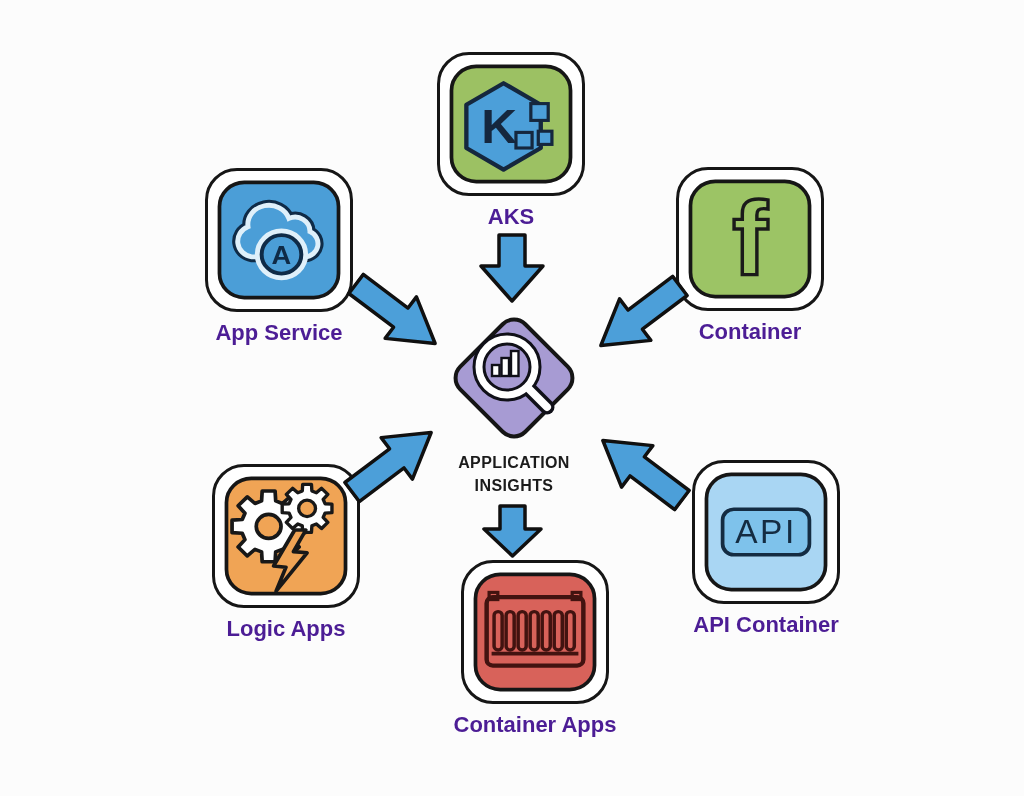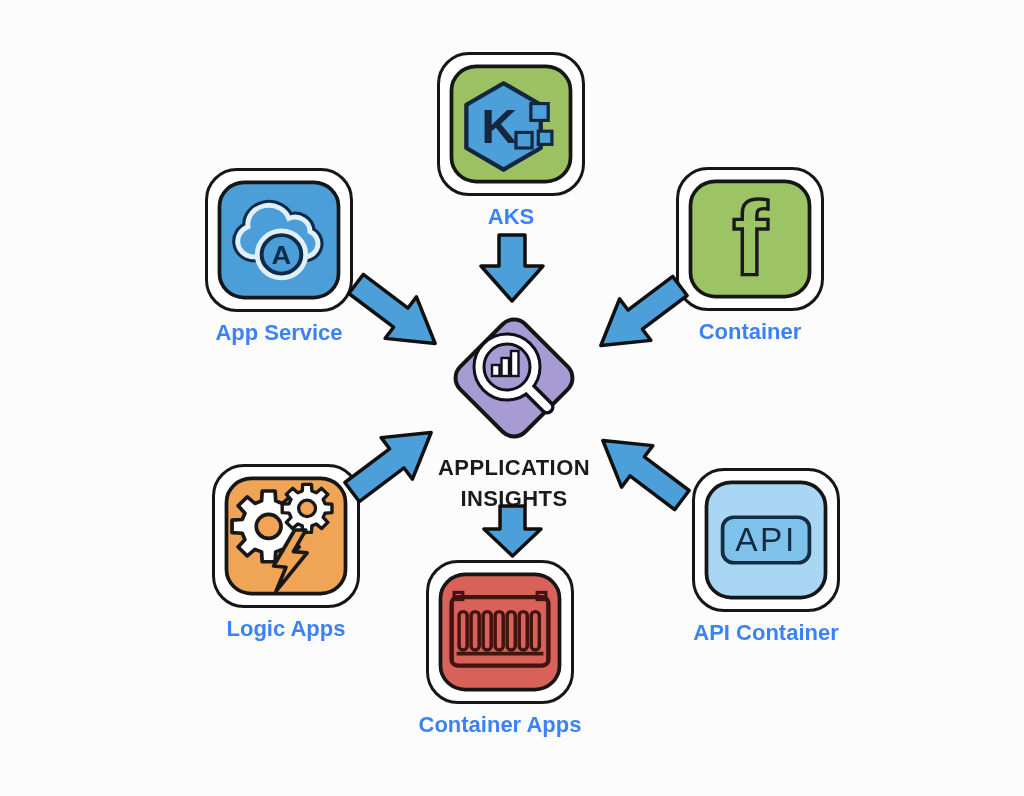--- a/index.html
+++ b/index.html
@@ -7,28 +7,28 @@
     position:relative;width:1024px;height:796px;background:#FCFCFC;
     font-family:"Liberation Sans",sans-serif;overflow:hidden;
   }
   .node{position:absolute;width:240px;display:flex;flex-direction:column;align-items:center;}
   .card{
     width:148px;height:144px;background:#ffffff;border:3.5px solid #161616;
     border-radius:32px;box-sizing:border-box;padding:9px;
   }
   .card svg{width:100%;height:100%;display:block;}
   .node-label{
-    margin-top:8px;font-size:22px;font-weight:700;color:#3b82f6;
+    margin-top:8px;font-size:22px;font-weight:700;color:#4c1d95;
     text-align:center;white-space:nowrap;line-height:1.2;
   }
   .arrow{position:absolute;}
   .center-icon{position:absolute;left:429px;top:293px;width:170px;height:170px;}
   .center-label{
     position:absolute;left:374px;top:452px;width:280px;text-align:center;
-    font-size:22px;font-weight:700;color:#1B1B1B;letter-spacing:0.4px;line-height:1.42;
+    font-size:16px;font-weight:700;color:#1B1B1B;letter-spacing:0.4px;line-height:1.42;
   }
   svg text{font-family:"Liberation Sans",sans-serif;}
 </style>
 </head>
 <body>
 
 <div class="canvas">
 
   <div class="node" style="left:391px;top:52px;">
     <div class="card">
@@ -81,21 +81,21 @@
         <g transform="translate(67,27) scale(0.68)">
           <polygon fill="#FFFFFF" stroke="#181818" stroke-width="4" stroke-linejoin="round" points="21.3,-5.7 29.5,-5.2 29.5,5.2 21.3,5.7 19.1,11 24.6,17.2 17.2,24.6 11,19.1 5.7,21.3 5.2,29.5 -5.2,29.5 -5.7,21.3 -11,19.1 -17.2,24.6 -24.6,17.2 -19.1,11 -21.3,5.7 -29.5,5.2 -29.5,-5.2 -21.3,-5.7 -19.1,-11 -24.6,-17.2 -17.2,-24.6 -11,-19.1 -5.7,-21.3 -5.2,-29.5 5.2,-29.5 5.7,-21.3 11,-19.1 17.2,-24.6 24.6,-17.2 19.1,-11"></polygon>
           <circle cx="0" cy="0" r="10" fill="currentColor" stroke="#181818" stroke-width="4"></circle>
         </g>
         <polygon points="57,45 40,75 50,76 42,96 67,64 56,63 66,45" fill="currentColor" stroke="#181818" stroke-width="3" stroke-linejoin="round"></polygon>
       </svg>
     </div>
     <div class="node-label">Logic Apps</div>
   </div>
 
-  <div class="node" style="left:380px;top:560px;">
+  <div class="node" style="left:415px;top:560px;">
     <div class="card">
       <svg viewBox="0 0 100 100" preserveAspectRatio="none">
         <rect x="2" y="2" width="96" height="96" rx="20" stroke="#161616" stroke-width="3" fill="#D8625A"></rect>
         <rect x="13" y="17" width="7" height="6" fill="none" stroke="#421310" stroke-width="2.6"></rect>
         <rect x="80" y="17" width="7" height="6" fill="none" stroke="#421310" stroke-width="2.6"></rect>
         <rect x="11" y="21" width="78" height="57" rx="5" fill="none" stroke="#421310" stroke-width="3.6"></rect>
         <line x1="15" y1="68" x2="85" y2="68" stroke="#421310" stroke-width="3"></line>
         <g fill="none" stroke="#421310" stroke-width="2.8">
           <rect x="17" y="33" width="6.5" height="32" rx="3.2"></rect>
           <rect x="26.7" y="33" width="6.5" height="32" rx="3.2"></rect>
@@ -103,21 +103,21 @@
           <rect x="46.1" y="33" width="6.5" height="32" rx="3.2"></rect>
           <rect x="55.8" y="33" width="6.5" height="32" rx="3.2"></rect>
           <rect x="65.5" y="33" width="6.5" height="32" rx="3.2"></rect>
           <rect x="75.2" y="33" width="6.5" height="32" rx="3.2"></rect>
         </g>
       </svg>
     </div>
     <div class="node-label">Container Apps</div>
   </div>
 
-  <div class="node" style="left:646px;top:460px;margin-top:8px;">
+  <div class="node" style="left:646px;top:460px;">
     <div class="card">
       <svg viewBox="0 0 100 100" preserveAspectRatio="none">
         <rect x="2" y="2" width="96" height="96" rx="20" stroke="#161616" stroke-width="3" fill="#A9D6F3"></rect>
         <rect x="15" y="31" width="70" height="38" rx="9" stroke="#142C42" stroke-width="3" fill="#7EC2EB"></rect>
         <text x="50" y="59" font-size="27" font-weight="400" letter-spacing="2" text-anchor="middle" fill="#142C42">API</text>
       </svg>
     </div>
     <div class="node-label">API Container</div>
   </div>
 

